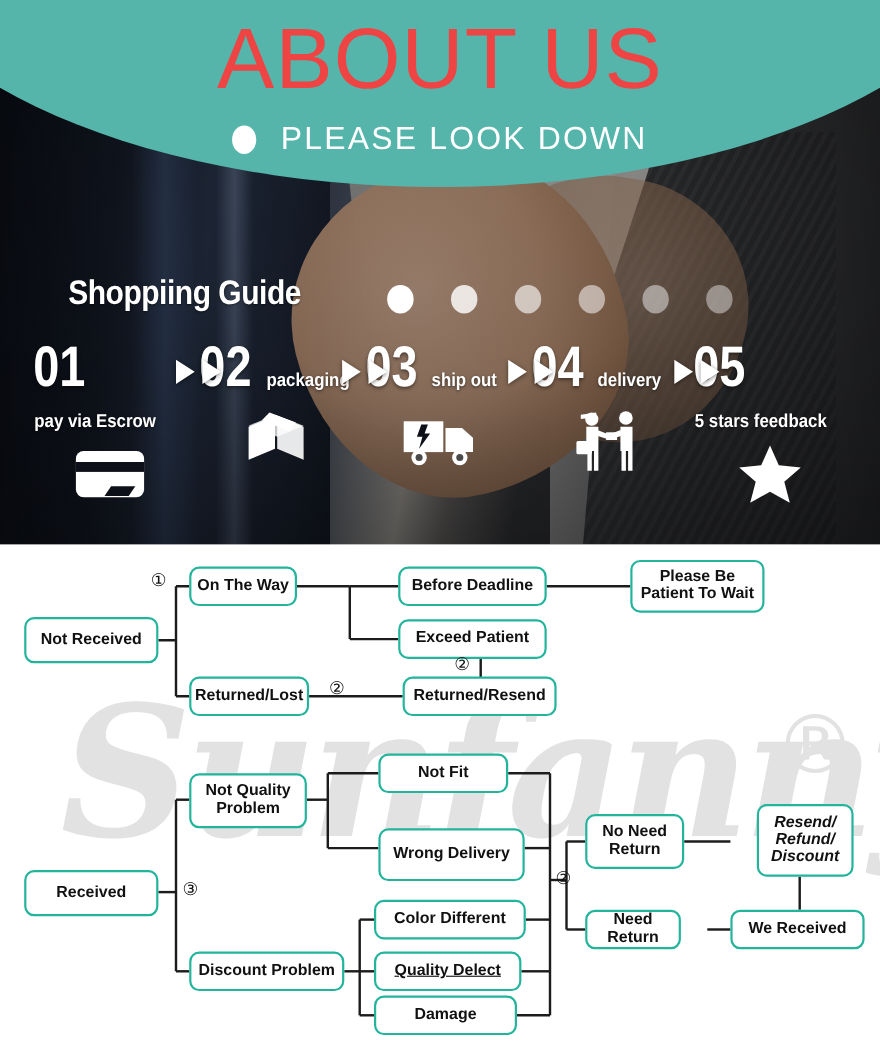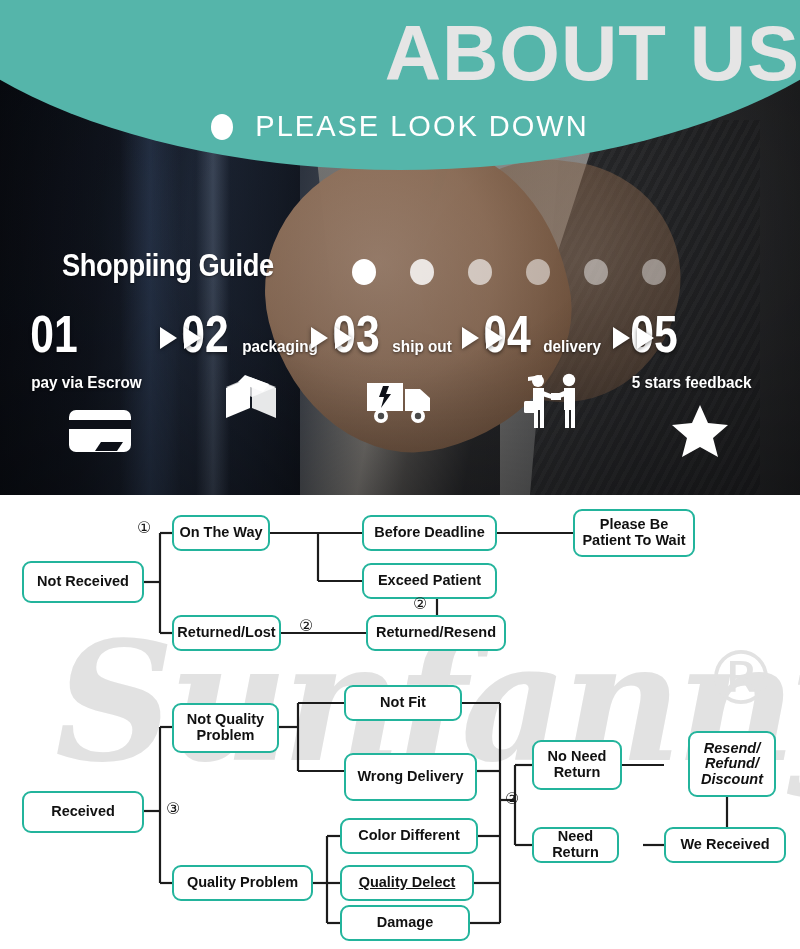--- a/index.html
+++ b/index.html
@@ -50,22 +50,22 @@
     background:#54b9ae; clip-path:polygon(38% 0,100% 0,70% 100%,0 100%); opacity:.95;}
   .ph-dark{ position:absolute; inset:0; background:linear-gradient(180deg,rgba(10,12,18,.30),rgba(10,12,18,.42)); }
   .ph-vig{ position:absolute; inset:0; background:radial-gradient(ellipse at 50% 45%,rgba(0,0,0,0) 35%,rgba(0,0,0,.42) 100%); }
 
   
   .teal-ellipse{
     position:absolute; left:-120px; top:-330px; width:1040px; height:500px;
     background:#55b5aa; border-radius:50%;
   }
   .hero-title{
-    position:absolute; left:0; top:14px; width:800px; text-align:right;
-    color:#e5e5e5; font-weight:bold; font-size:78px; letter-spacing:1px;
+    position:absolute; left:0; top:14px; width:800px; text-align:center;
+    color:#ef4444; font-weight:normal; font-size:78px; letter-spacing:1px;
     line-height:1; font-family:"Liberation Sans", sans-serif;
   }
   .hero-sub-wrap{
     position:absolute; left:0; top:110px; width:800px;
     display:flex; align-items:center; justify-content:center; gap:22px;
   }
   .hero-dot{ width:22px; height:26px; background:#fff; border-radius:50%; }
   .hero-sub{ color:#fff; font-size:29px; letter-spacing:2px; }
 
   
@@ -355,21 +355,21 @@
     <div class="node" style="left:22px;  top:296px; width:122px; height:42px;">
       <span>Received</span>
     </div>
 
     <div class="node" style="left:172px; top:208px; width:107px; height:50px; white-space:pre-line;">
       <span>Not Quality
 Problem</span>
     </div>
 
     <div class="node" style="left:172px; top:370px; width:141px; height:36px;">
-      <span>Quality Problem</span>
+      <span>Discount Problem</span>
     </div>
 
     <div class="node" style="left:344px; top:190px; width:118px; height:36px;">
       <span>Not Fit</span>
     </div>
 
     <div class="node" style="left:344px; top:258px; width:133px; height:48px;">
       <span>Wrong Delivery</span>
     </div>
 

